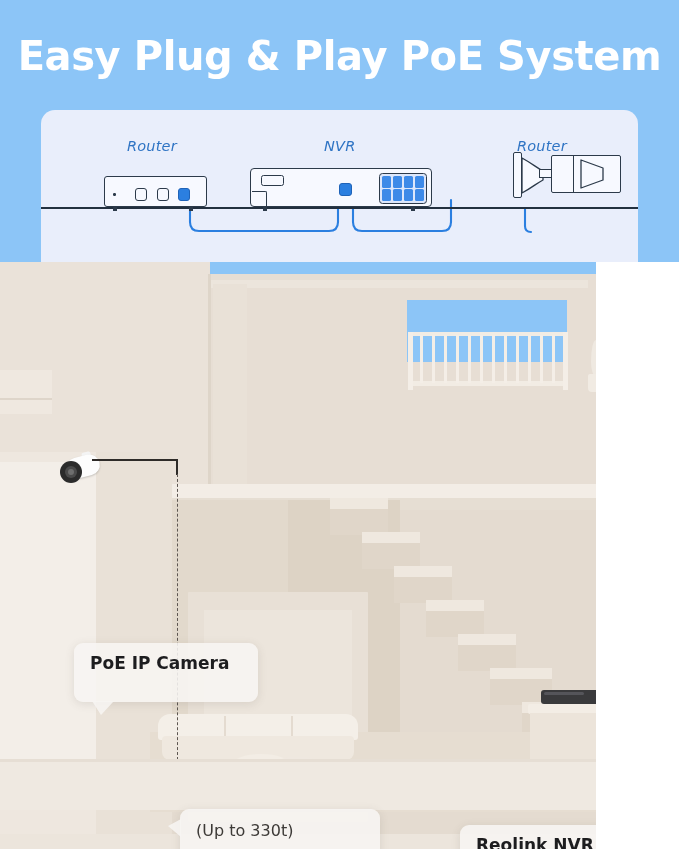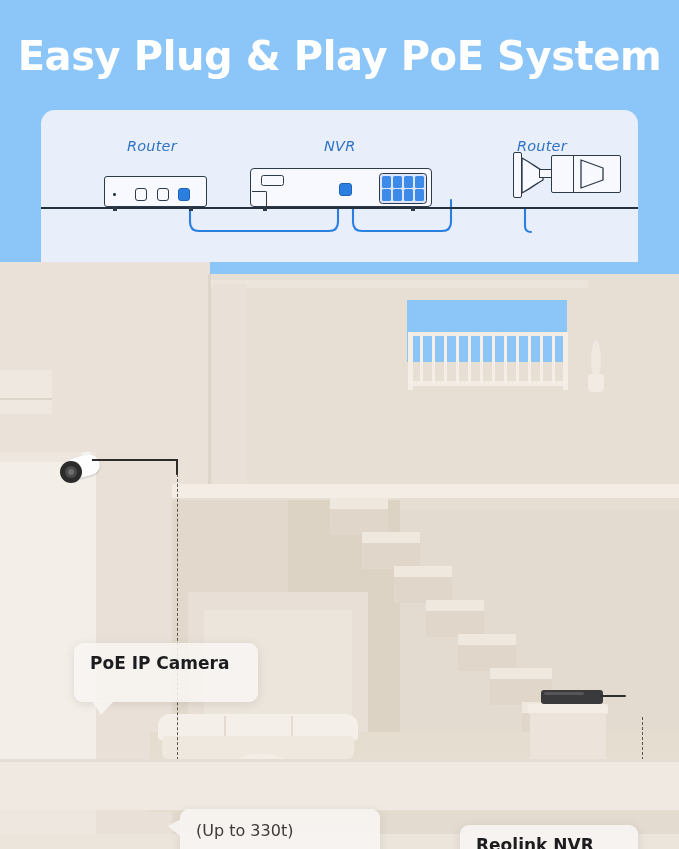--- a/index.html
+++ b/index.html
@@ -54,21 +54,21 @@
     border:1.4px solid #2c3a4a;background:#f7f9ff;box-sizing:border-box;border-radius:2px;}
   .cam-seam{position:absolute;left:62px;top:3px;width:1.4px;height:38px;background:#2c3a4a;}
   .cam-arm{position:absolute;left:28px;top:17px;width:14px;height:9px;border:1.4px solid #2c3a4a;background:#f7f9ff;box-sizing:border-box;}
   .cam-mount{position:absolute;left:2px;top:0px;width:9px;height:46px;
     border:1.4px solid #2c3a4a;background:#f7f9ff;box-sizing:border-box;border-radius:2px;}
 
   
   .cable{position:absolute;stroke:#2b7fe0;stroke-width:2.1;fill:none;stroke-linecap:round;}
 
   
-  .scene{position:absolute;left:0;top:262px;width:679px;height:587px;overflow:hidden;background:#e4dbd0;}
+  .scene{position:absolute;left:0;top:262px;width:596px;height:587px;overflow:hidden;background:#e4dbd0;}
   .sky{position:absolute;left:0;top:0;width:679px;height:32px;background:#8cc5f7;}
   .backwall{position:absolute;left:0;top:12px;width:679px;height:220px;background:#e7ded4;}
   .backwall-l{position:absolute;left:0;top:0;width:210px;height:250px;background:#eae2d9;}
   .upper-edge{position:absolute;left:0;top:18px;width:588px;height:8px;background:#ece5dc;}
   .wall-seam{position:absolute;left:208px;top:12px;width:3px;height:222px;background:#ded5c9;}
   .pillar{position:absolute;left:213px;top:22px;width:34px;height:212px;background:#e9e1d7;}
 
   .window{position:absolute;left:407px;top:38px;width:160px;height:62px;background:#8cc5f7;}
   .railing{position:absolute;left:408px;top:70px;width:160px;height:62px;}
   .railing .rail-top{position:absolute;left:0;top:0;width:160px;height:4px;background:#f2ece4;border-radius:2px;}

